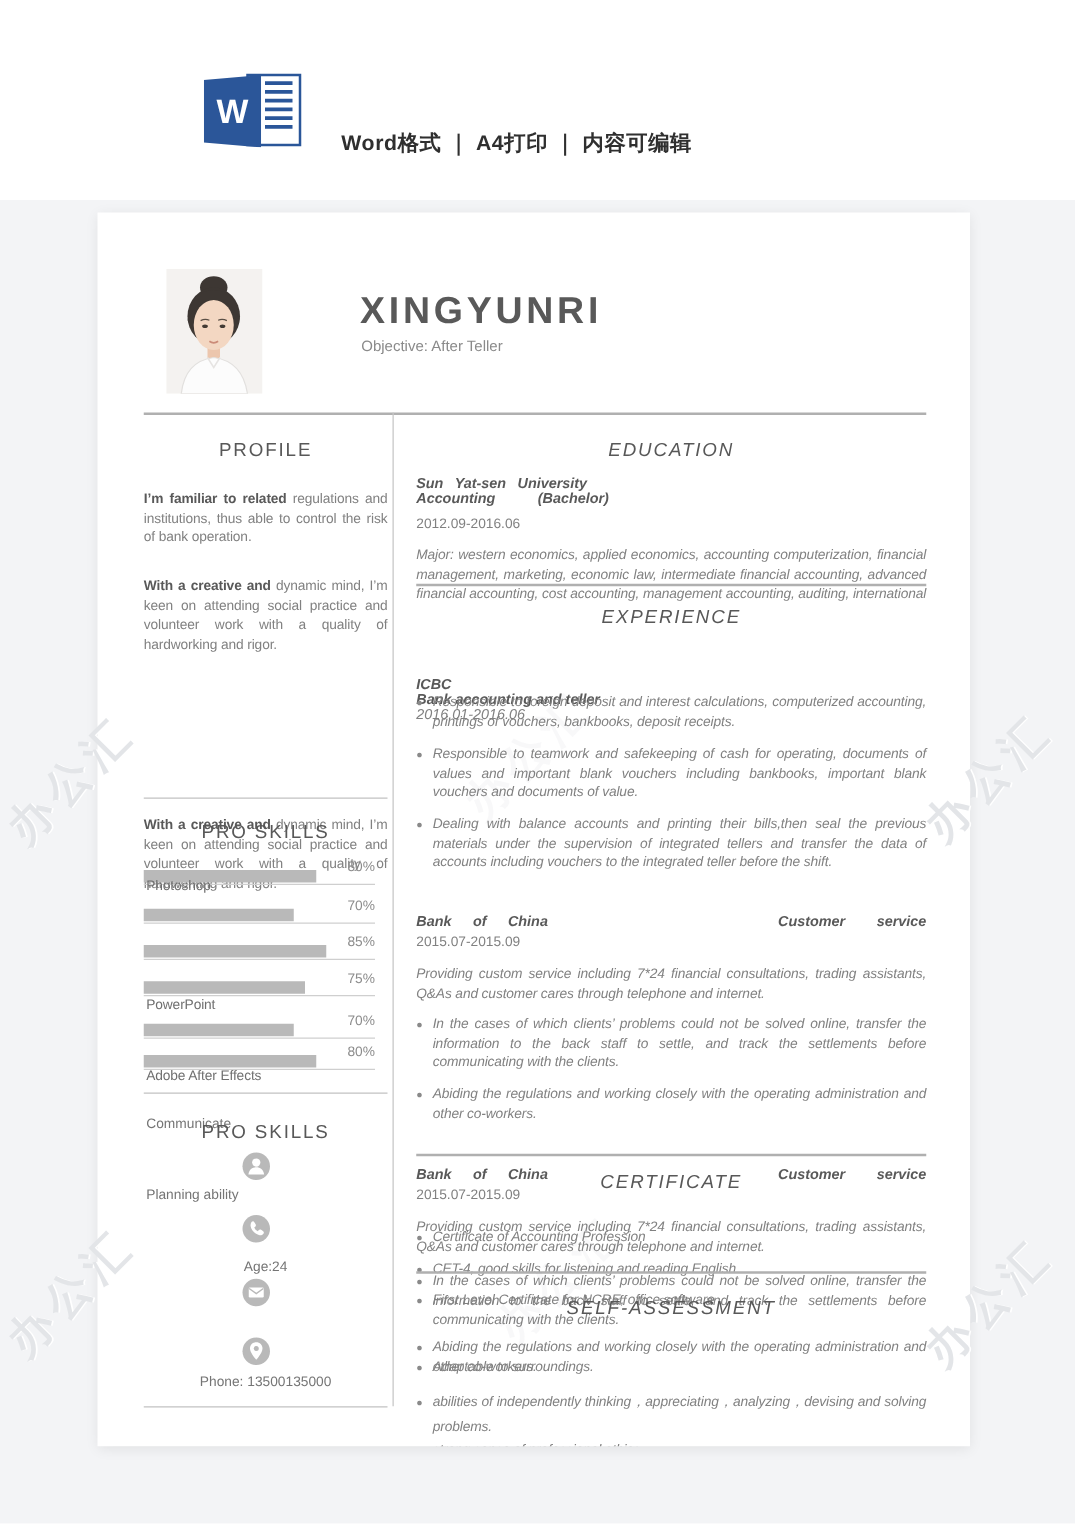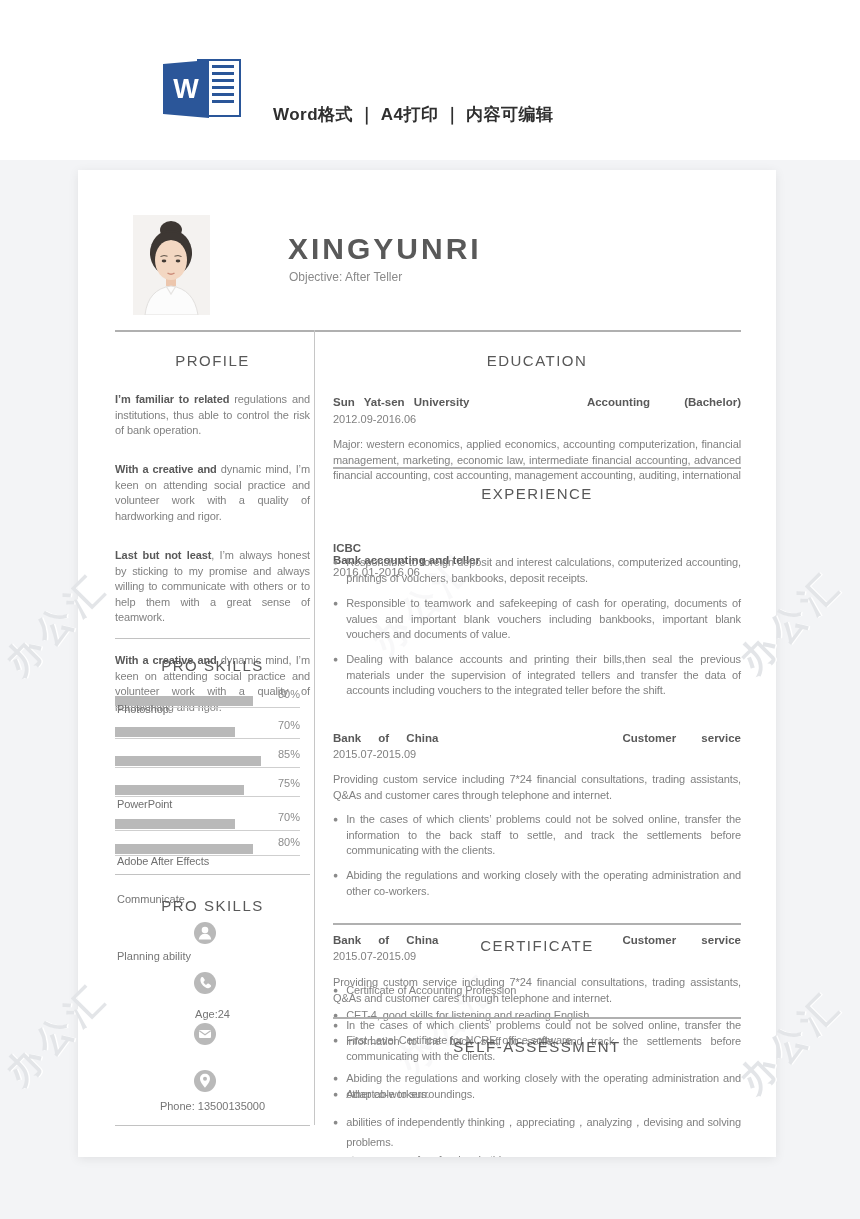--- a/index.html
+++ b/index.html
@@ -19,21 +19,21 @@
   
   .doc{position:absolute;left:78px;top:170px;width:698px;height:987px;background:#fff;
        box-shadow:0 2px 10px rgba(0,0,0,.08);overflow:hidden;}
   .name{position:absolute;left:210px;top:62px;font-size:30px;color:#595959;letter-spacing:3px;font-weight:bold;}
   .objective{position:absolute;left:211px;top:100px;font-size:12px;color:#8a8a8a;}
   .hl{position:absolute;height:2px;background:#b0b0b0;}
   .hl.thin{height:1px;background:#c2c2c2;}
   .vl{position:absolute;width:1px;background:#c6c6c6;}
   .sec-h{position:absolute;font-size:15px;letter-spacing:1.5px;color:#585858;text-align:center;}
   .lcol{left:37px;width:195px;}
-  .rcol{left:255px;width:408px;}
+  .rcol{left:255px;width:408px;font-style:italic;}
   .body-t{font-size:11px;line-height:15.5px;color:#818181;text-align:justify;letter-spacing:-.1px;}
   .bold-i{font-weight:bold;color:#595959;}
   .bullet{position:absolute;display:flex;}
   .b-dot{font-size:8.5px;color:#8a8a8a;margin-right:8px;flex:0 0 auto;line-height:15.5px;}
   .lh20{line-height:20px;}
   .lh20 .b-dot{line-height:20px;}
   .j-row{position:absolute;display:flex;justify-content:space-between;font-size:11.5px;font-weight:bold;color:#595959;}
   .dates{position:absolute;font-size:11px;color:#818181;}
   .skill-row{position:absolute;left:37px;width:185px;height:26px;}
   .skill-row .pct{position:absolute;right:0;top:0;font-size:11px;color:#8c8c8c;}
@@ -107,23 +107,20 @@
     <div class="vl" style="left:236px;top:160px;height:795px;"></div>
 
     <div class="sec-h lcol" style="top:182px;">PROFILE</div>
 
     <div class="abs lcol body-t" style="top:222px;">
       <span class="bold-i">I’m familiar to related</span><span> regulations and institutions, thus able to control the risk of bank operation.</span>
     </div>
     <div class="abs lcol body-t" style="top:292px;">
       <span class="bold-i">With a creative and</span><span> dynamic mind, I’m keen on attending social practice and volunteer work with a quality of hardworking and rigor.</span>
     </div>
-    <div class="abs lcol body-t" style="top:378px;">
-      <span class="bold-i">Last but not least</span><span>, I’m always honest by sticking to my promise and always willing to communicate with others or to help them with a great sense of teamwork.</span>
-    </div>
 
     <div class="hl thin" style="left:37px;top:468px;width:195px;"></div>
 
     <div class="abs lcol body-t" style="top:483px;">
       <span class="bold-i">With a creative and</span><span> dynamic mind, I’m keen on attending social practice and volunteer work with a quality of hardworking and rigor.</span>
     </div>
     <div class="sec-h lcol" style="top:487px;">PRO SKILLS</div>
 
     <div class="skill-row" style="top:518px;">
       <span class="pct">80%</span>
@@ -208,21 +205,21 @@
           <path d="M11 3.8c-2.9 0-5 2.1-5 4.9 0 3.6 5 9 5 9s5-5.4 5-9c0-2.8-2.1-4.9-5-4.9z" fill="#fff"></path>
           <circle cx="11" cy="8.8" r="2" fill="#b9b9b9"></circle>
         </svg>
     </div>
     <div class="contact-t" style="left:37px;top:930px;width:195px;text-align:center;">Phone: 13500135000</div>
 
     <div class="hl thin" style="left:37px;top:955px;width:195px;"></div>
 
     <div class="sec-h rcol" style="top:182px;">EDUCATION</div>
 
-    <div class="j-row rcol" style="top:226px;">
+    <div class="j-row rcol" style="top:211px;flex-direction:column;">
       <span class="ws6">Sun Yat-sen University</span>
       <span style="display:flex;gap:34px;">
         <span>Accounting</span>
         <span>(Bachelor)</span>
       </span>
     </div>
     <div class="dates" style="left:255px;top:243px;">2012.09-2016.06</div>
     <div class="abs rcol body-t" style="top:267px;">Major: western economics, applied economics, accounting computerization, financial management, marketing, economic law, intermediate financial accounting, advanced financial accounting, cost accounting, management accounting, auditing, international</div>
 
     <div class="hl" style="left:255px;top:297px;width:408px;"></div>

